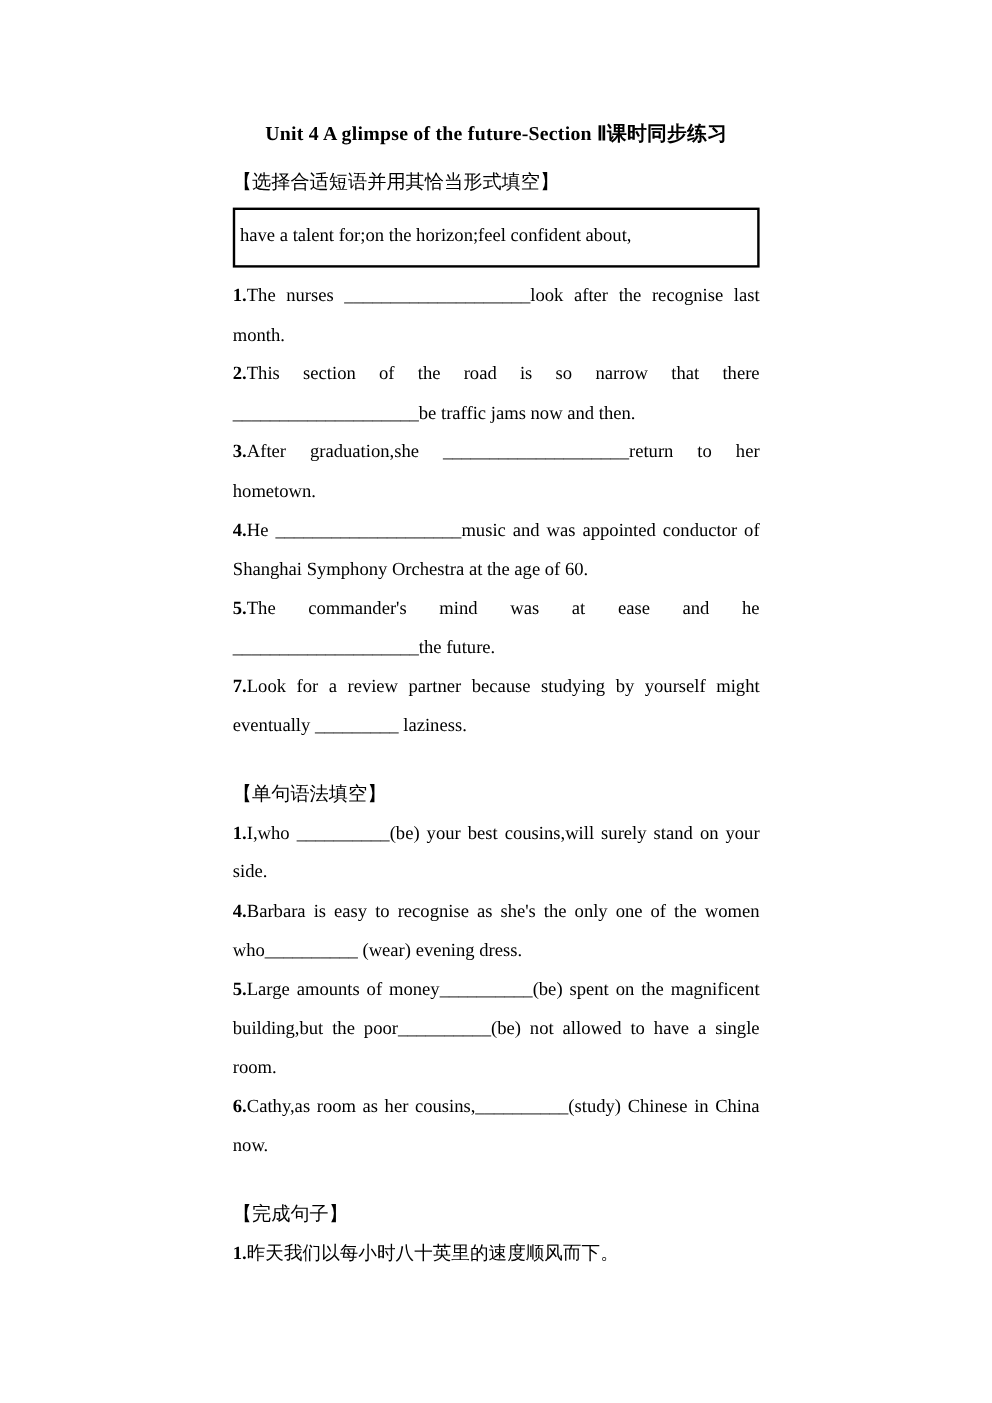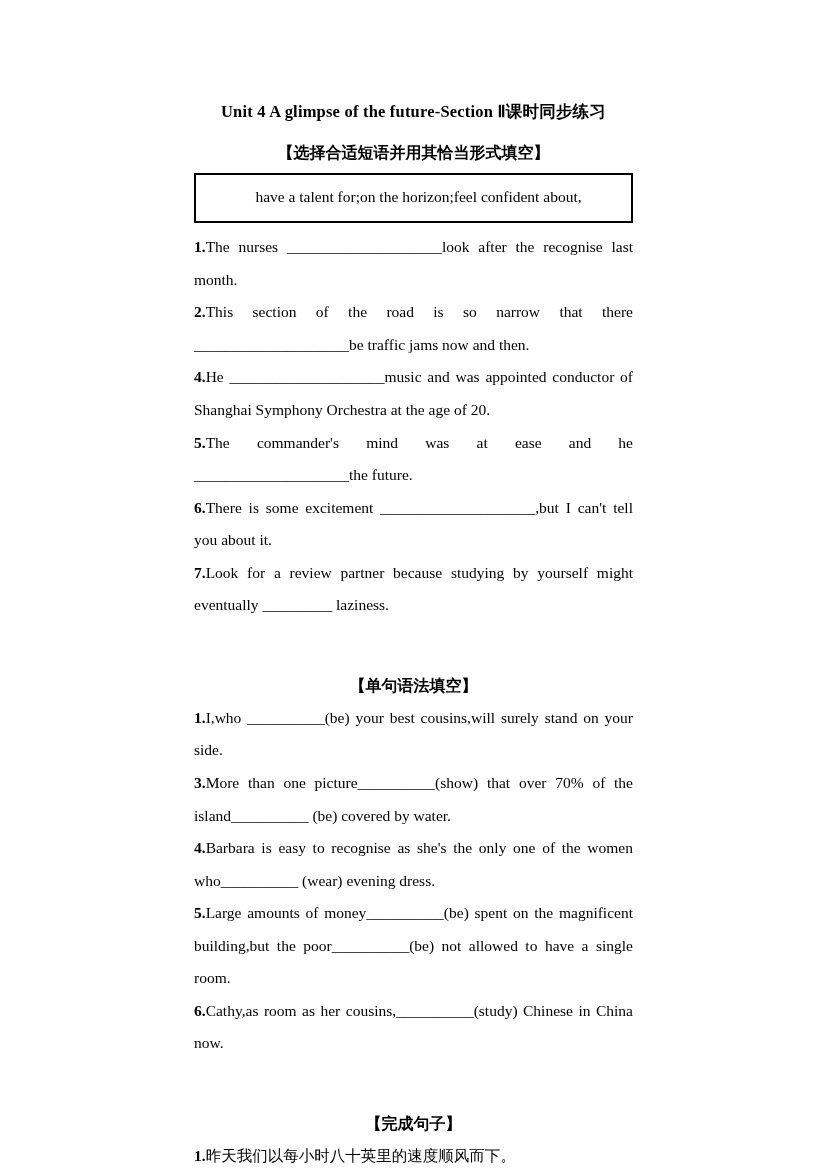--- a/index.html
+++ b/index.html
@@ -19,31 +19,29 @@
   .title {
     font-size: 16.5px;
     font-weight: bold;
     text-align: center;
     letter-spacing: 0.2px;
     margin-bottom: 12px;
     line-height: 1.5;
   }
   .sec-heading {
     font-size: 16px;
-    font-weight: bold;
+    font-weight: normal;
     line-height: 2.0;
-    text-align: center;
   }
   .sec-heading.spaced {
-    margin-top: 48px;
+    margin-top: 25px;
   }
   .word-bank {
     border: 2px solid #000000;
-    text-align: center;
-    padding: 6px 12px 8px 22px;
+    padding: 6px 12px 8px 4px;
     margin: 4px 0 8px 0;
     line-height: 2.1;
   }
   .wb-line { white-space: normal; }
   .item {
     line-height: 2.1;
     text-align: justify;
   }
   .num { font-weight: bold; }
 </style>
@@ -55,29 +53,28 @@
   <h1 class="title">Unit 4 A glimpse of the future-Section Ⅱ课时同步练习</h1>
 
   <h2 class="sec-heading">【选择合适短语并用其恰当形式填空】</h2>
 
   <div class="word-bank">
     <div class="wb-line">have a talent for;on the horizon;feel confident about,</div>
   </div>
 
   <p class="item"><span class="num">1.</span><span>The nurses ____________________look after the recognise last month.</span></p>
   <p class="item"><span class="num">2.</span><span>This section of the road is so narrow that there ____________________be traffic jams now and then.</span></p>
-  <p class="item"><span class="num">4.</span><span>He ____________________music and was appointed conductor of Shanghai Symphony Orchestra at the age of 20.</span></p>
+  <p class="item"><span class="num">3.</span><span>After graduation,she ____________________return to her hometown.</span></p>
+  <p class="item"><span class="num">4.</span><span>He ____________________music and was appointed conductor of Shanghai Symphony Orchestra at the age of 60.</span></p>
   <p class="item"><span class="num">5.</span><span>The commander's mind was at ease and he ____________________the future.</span></p>
-  <p class="item"><span class="num">6.</span><span>There is some excitement ____________________,but I can't tell you about it.</span></p>
   <p class="item"><span class="num">7.</span><span>Look for a review partner because studying by yourself might eventually _________ laziness.</span></p>
 
   <h2 class="sec-heading spaced">【单句语法填空】</h2>
 
   <p class="item"><span class="num">1.</span><span>I,who __________(be) your best cousins,will surely stand on your side.</span></p>
-  <p class="item"><span class="num">3.</span><span>More than one picture__________(show) that over 70% of the island__________ (be) covered by water.</span></p>
   <p class="item"><span class="num">4.</span><span>Barbara is easy to recognise as she's the only one of the women who__________ (wear) evening dress.</span></p>
   <p class="item"><span class="num">5.</span><span>Large amounts of money__________(be) spent on the magnificent building,but the poor__________(be) not allowed to have a single room.</span></p>
   <p class="item"><span class="num">6.</span><span>Cathy,as room as her cousins,__________(study) Chinese in China now.</span></p>
 
   <h2 class="sec-heading spaced">【完成句子】</h2>
 
   <p class="item"><span class="num">1.</span><span>昨天我们以每小时八十英里的速度顺风而下。</span></p>
 
 </div>
 

